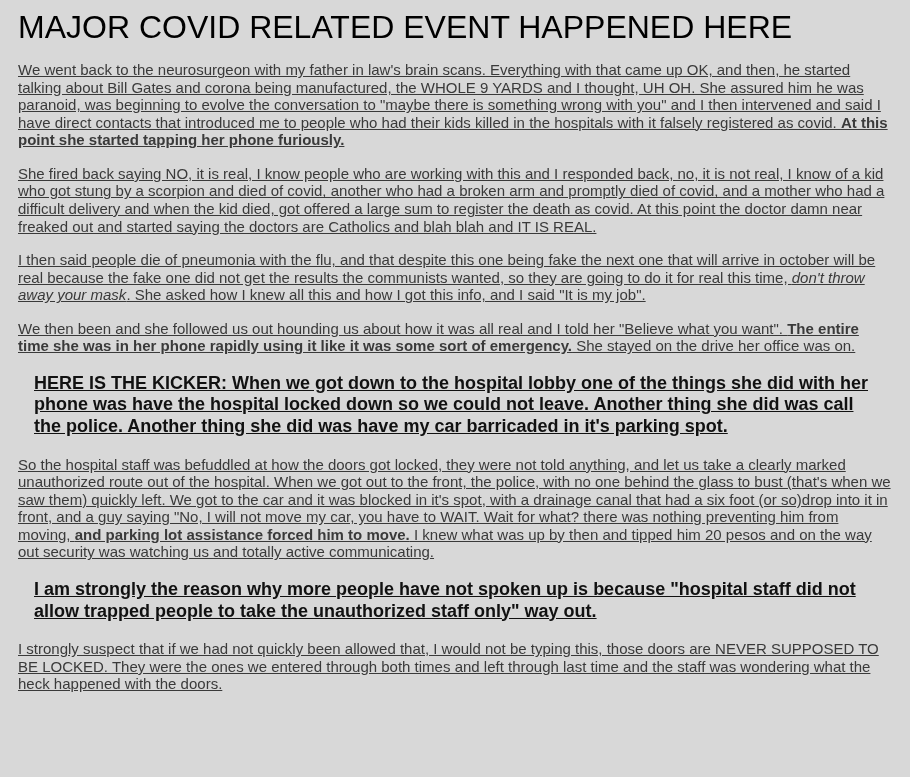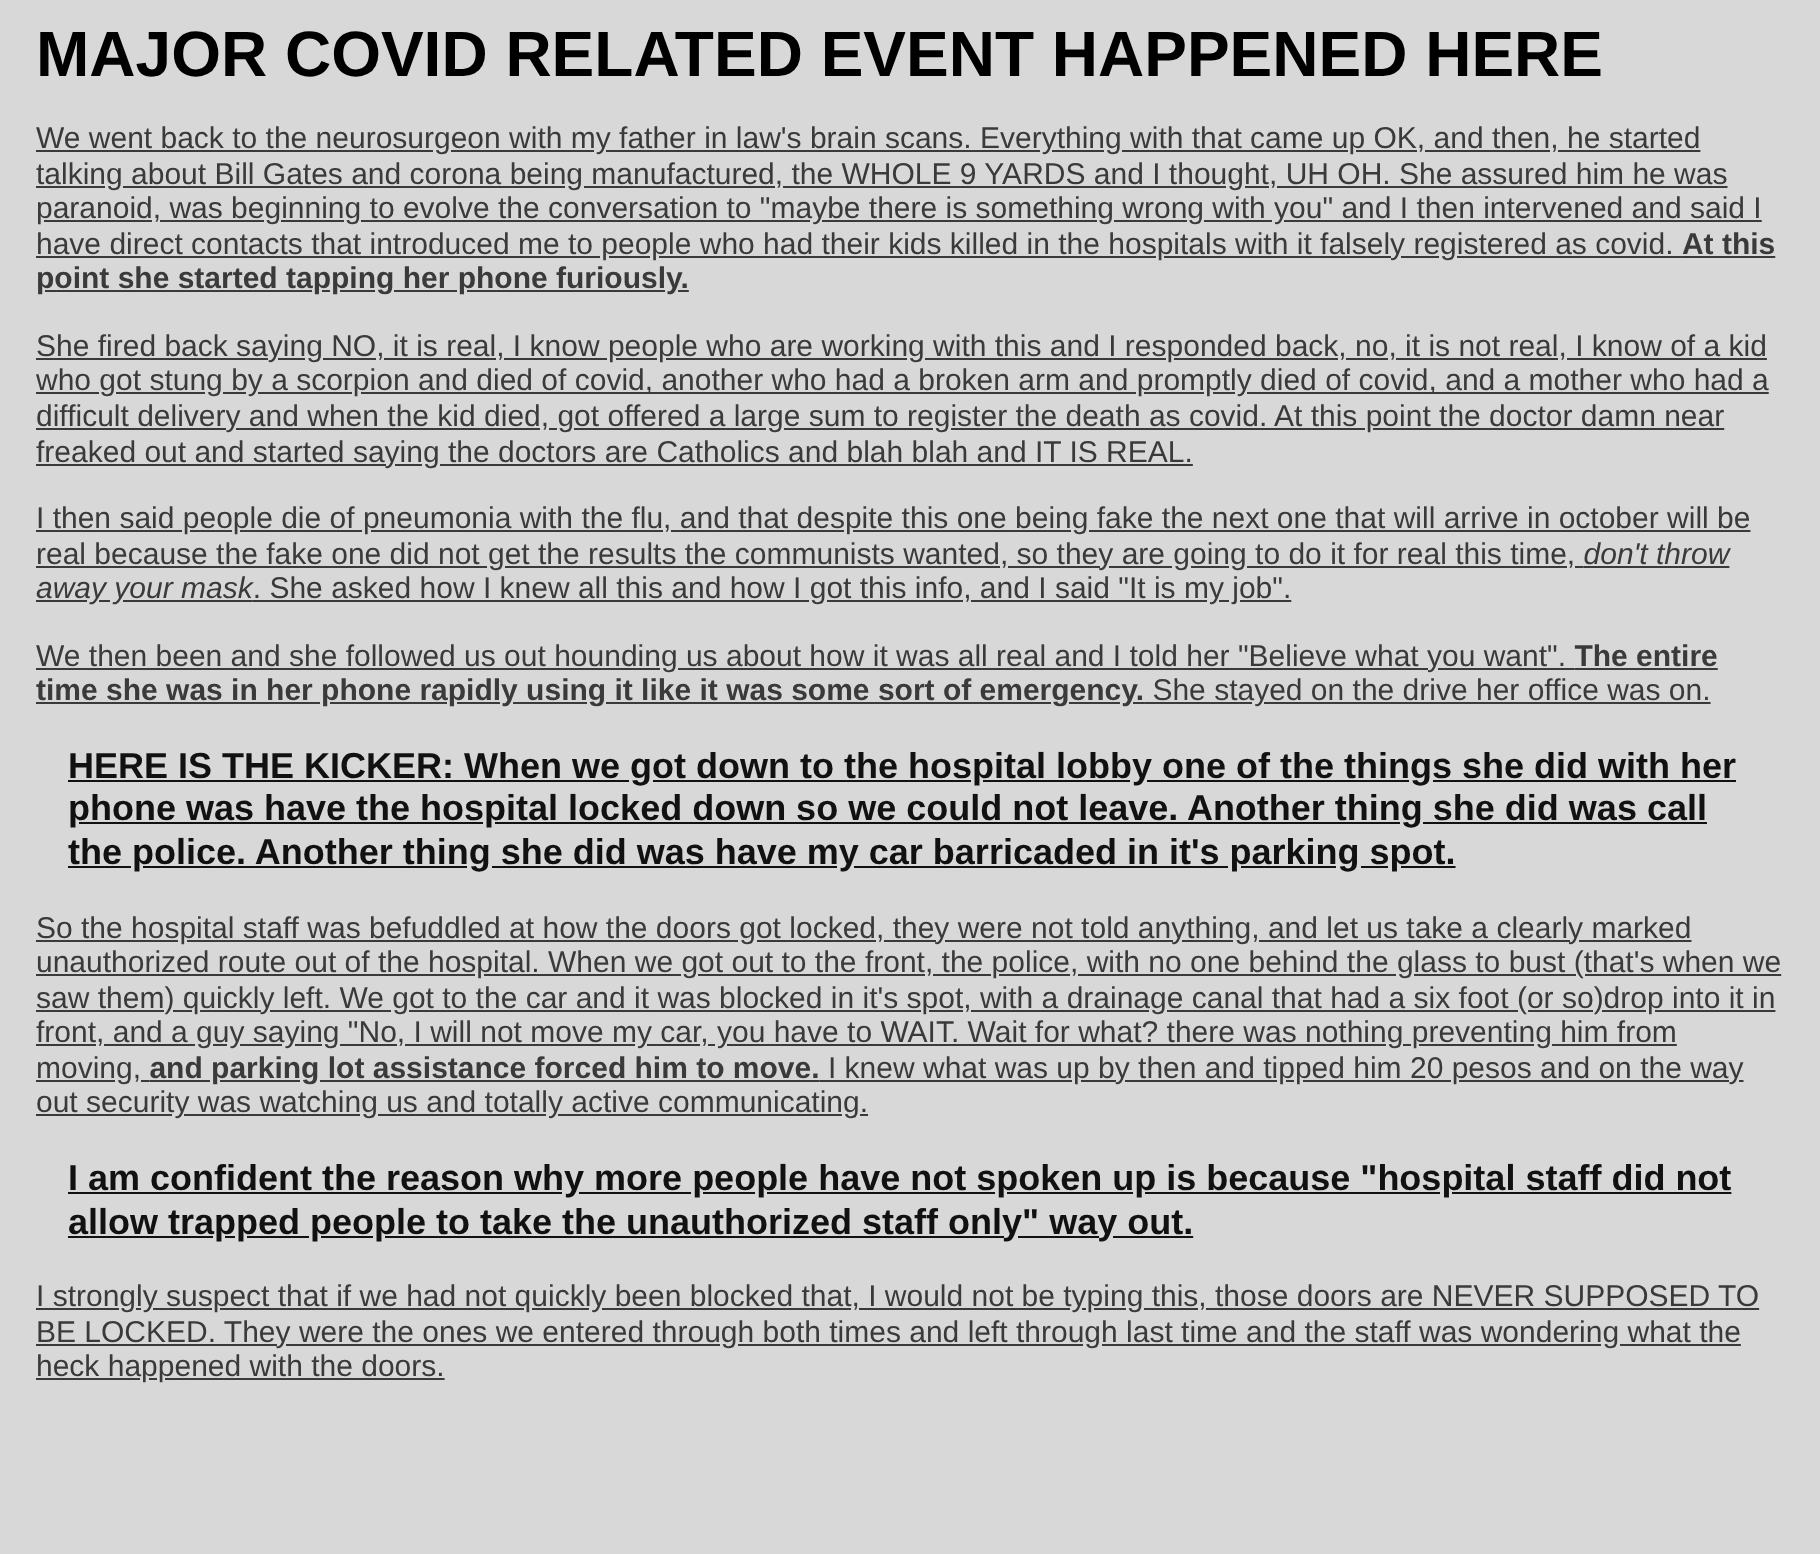--- a/index.html
+++ b/index.html
@@ -13,21 +13,21 @@
     background: #d8d8d8;
     font-family: "Liberation Sans", sans-serif;
     font-size: 15px;
     line-height: 1.17;
     color: #3a3a3a;
     padding: 6px 18px 12px 18px;
   }
   h1.page-title {
     font-size: 32px;
     line-height: 1.1;
-    font-weight: bold;
+    font-weight: normal;
     color: #000000;
     margin: 4px 0 10px 0;
   }
   p.para {
     margin: 16px 0;
     text-decoration: underline;
   }
   p.para-emphasis {
     font-size: 18px;
     line-height: 1.2;
@@ -55,17 +55,17 @@
 
   <p class="para"><span>I then said people die of pneumonia with the flu, and that despite this one being fake the next one that will arrive in october will be real because the fake one did not get the results the communists wanted, so they are going to do it for real this time, </span><span class="run-italic">don't throw away your mask</span><span>. She asked how I knew all this and how I got this info, and I said "It is my job".</span></p>
 
   <p class="para"><span>We then been and she followed us out hounding us about how it was all real and I told her "Believe what you want". </span><span class="run-bold">The entire time she was in her phone rapidly using it like it was some sort of emergency.</span><span> She stayed on the drive her office was on.</span></p>
 
   <p class="para para-emphasis"><span>HERE IS THE KICKER: When we got down to the hospital lobby one of the things she did with her phone was have the hospital locked down so we could not leave. Another thing she did was call the police. Another thing she did was have my car barricaded in it's parking spot.</span></p>
 
   <p class="para"><span>So the hospital staff was befuddled at how the doors got locked, they were not told anything, and let us take a clearly marked unauthorized route out of the hospital. When we got out to the front, the police, with no one behind the glass to bust (that's when we saw them) quickly left. We got to the car and it was blocked in it's spot, with a drainage canal that had a six foot (or so)drop into it in front, and a guy saying "No, I will not move my car, you have to WAIT. Wait for what? there was nothing preventing him from moving, </span><span class="run-bold">and parking lot assistance forced him to move.</span><span> I knew what was up by then and tipped him 20 pesos and on the way out security was watching us and totally active communicating.</span></p>
 
 
-  <p class="para para-emphasis"><span>I am confident the reason why more people have not spoken up is because "hospital staff did not allow trapped people to take the unauthorized staff only" way out.</span></p>
+  <p class="para para-emphasis"><span>I am strongly the reason why more people have not spoken up is because "hospital staff did not allow trapped people to take the unauthorized staff only" way out.</span></p>
 
-  <p class="para"><span>I strongly suspect that if we had not quickly been blocked that, I would not be typing this, those doors are NEVER SUPPOSED TO BE LOCKED. They were the ones we entered through both times and left through last time and the staff was wondering what the heck happened with the doors.</span></p>
+  <p class="para"><span>I strongly suspect that if we had not quickly been allowed that, I would not be typing this, those doors are NEVER SUPPOSED TO BE LOCKED. They were the ones we entered through both times and left through last time and the staff was wondering what the heck happened with the doors.</span></p>
 
 </main>
 
 </body></html>

